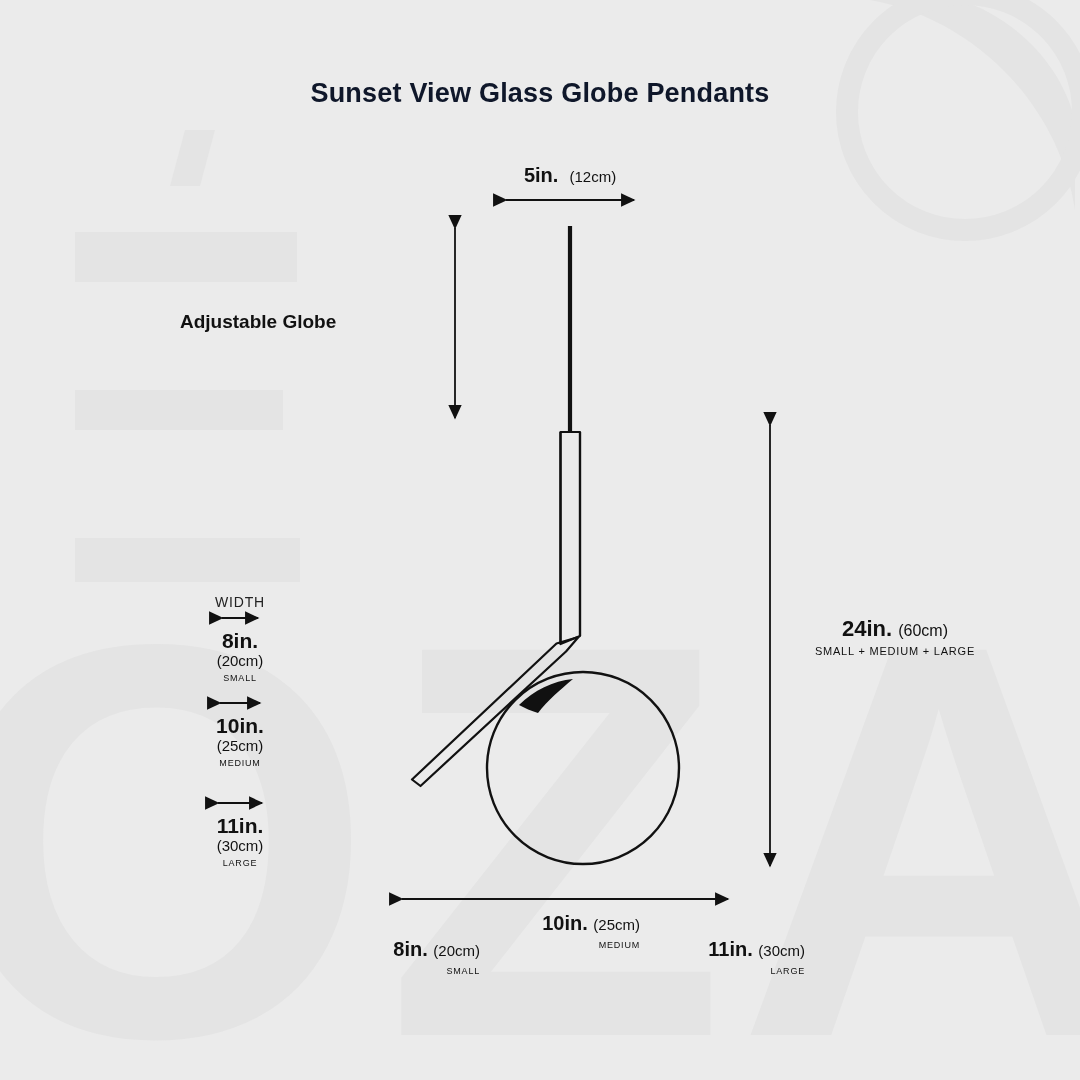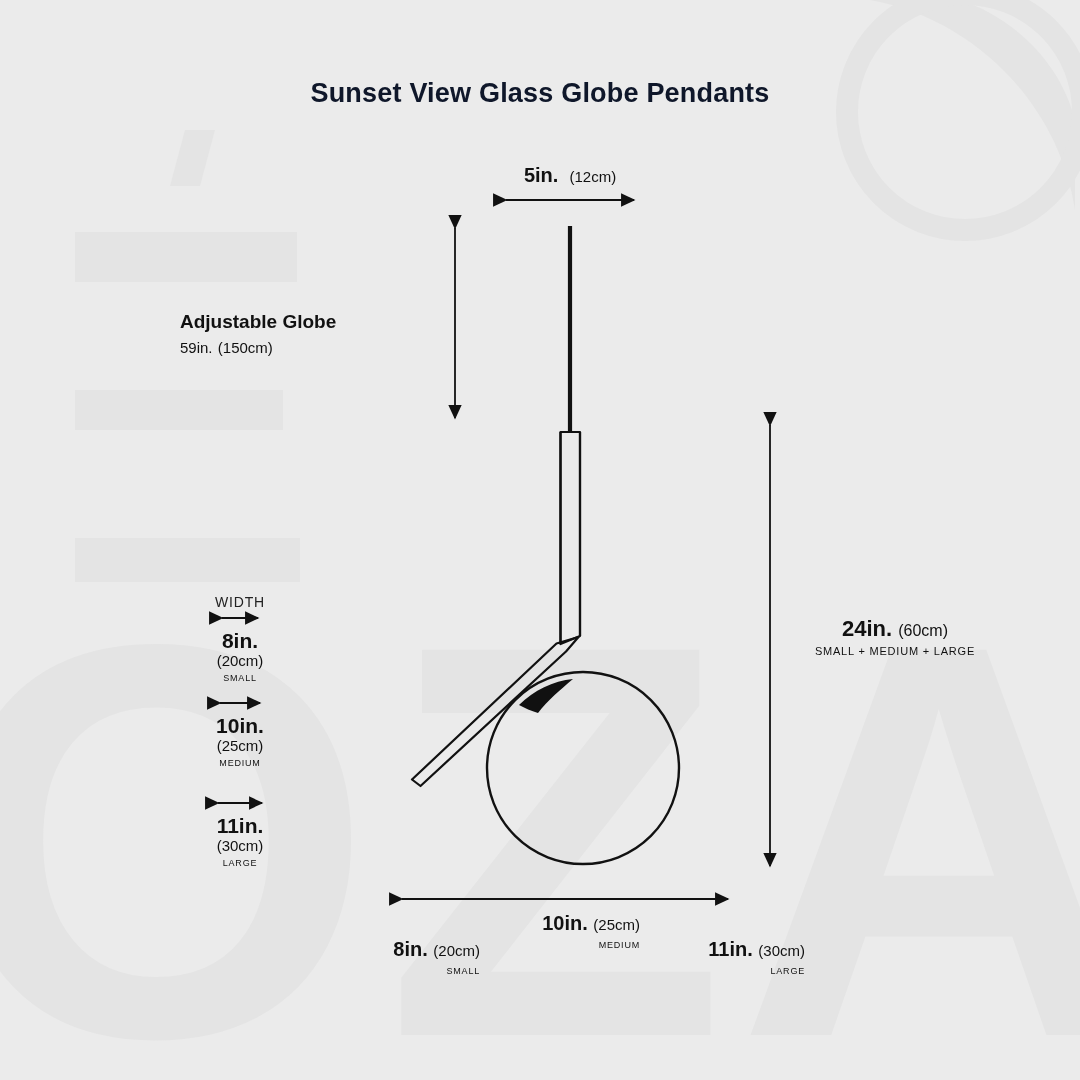--- a/index.html
+++ b/index.html
@@ -193,24 +193,20 @@
 
   <div class="topdim">
     <div class="num">
       <span style="font-size:20px;font-weight:700">5in.</span>
       &nbsp;<span>(12cm)</span>
     </div>
   </div>
 
   <div class="adjwire">
     <div class="l1">Adjustable Globe</div>
-    <div class="l2">
-      <span>59in.</span>
-      <span>(150cm)</span>
-    </div>
   </div>
 
   <div class="rightdim">
     <div class="num">
       <span style="font-size:22px;font-weight:700">24in.</span>
       <span>(60cm)</span>
     </div>
     <div class="tag">SMALL + MEDIUM + LARGE</div>
   </div>
 

